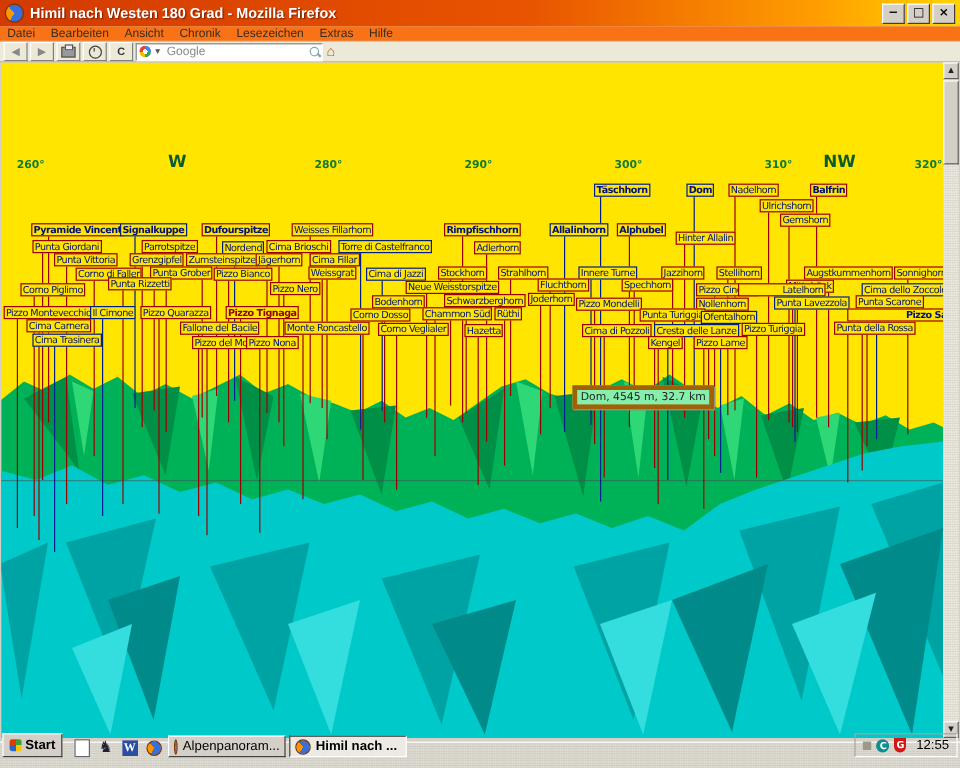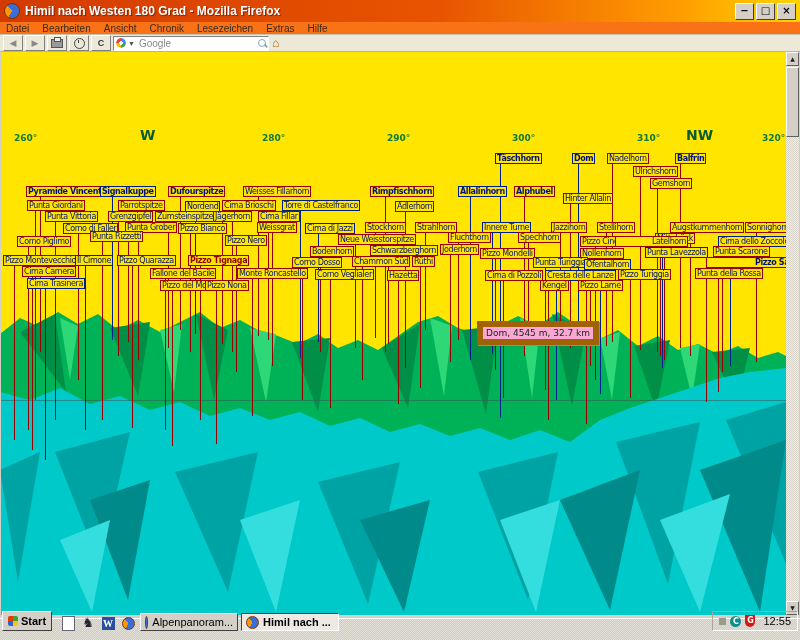--- a/index.html
+++ b/index.html
@@ -48,21 +48,21 @@
   
   #viewport{position:absolute;left:1px;top:52px;width:785px;height:563px;background:#ffe500;
     overflow:hidden;z-index:5;}
   .deg{position:absolute;font:bold 9px "DejaVu Sans",sans-serif;color:#0f7a36;z-index:2;}
   .compass{position:absolute;font:bold 14px/14px "DejaVu Sans",sans-serif;color:#0a5c2f;z-index:2;}
   .plabel{position:absolute;font:8px/9px "DejaVu Sans",sans-serif;letter-spacing:-0.4px;
     color:#00127a;background:#ffe500;border:1px solid #001f8f;padding:0 1px;
     white-space:nowrap;z-index:4;}
   .pline{position:absolute;width:1px;z-index:3;}
   #horizon{position:absolute;left:0;width:785px;height:1px;background:rgba(60,85,85,.55);z-index:2;}
-  #tooltip{position:absolute;background:#f9a8d4;border:6px solid #a16207;
+  #tooltip{position:absolute;background:#86efac;border:4px solid #a16207;
     font:9px/12px "DejaVu Sans",sans-serif;color:#222;padding:0 3px;white-space:nowrap;z-index:6;
     box-shadow:1px 1px 0 #909080;}
   
   #scrollbar{position:absolute;left:786px;top:52px;width:13px;height:563px;z-index:21;
     background:repeating-conic-gradient(#f0ede6 0 25%,#d9d5ca 0 50%) 0 0/2px 2px;}
   .sbarrow{position:absolute;left:0;width:13px;height:14px;background:#d4d0c8;
     border:1px solid;border-color:#fff #606060 #606060 #fff;box-sizing:border-box;
     font:6px/11px "DejaVu Sans",sans-serif;text-align:center;color:#222;}
   #sbthumb{position:absolute;left:0;top:15px;width:13px;height:70px;background:#d4d0c8;
     border:1px solid;border-color:#fff #606060 #606060 #fff;box-sizing:border-box;}

